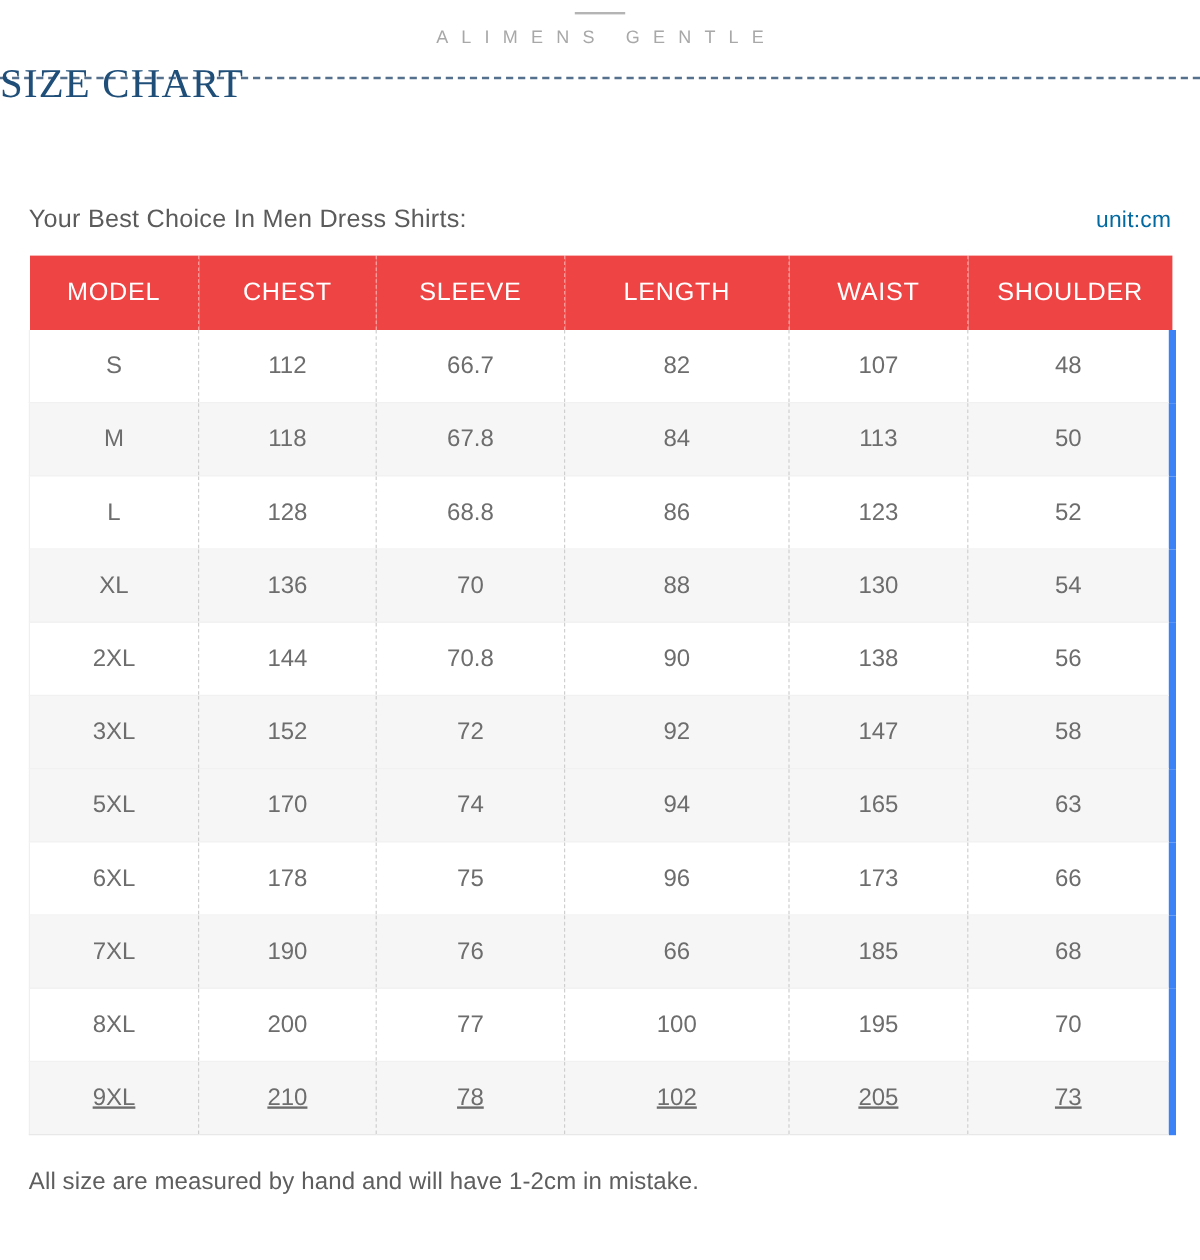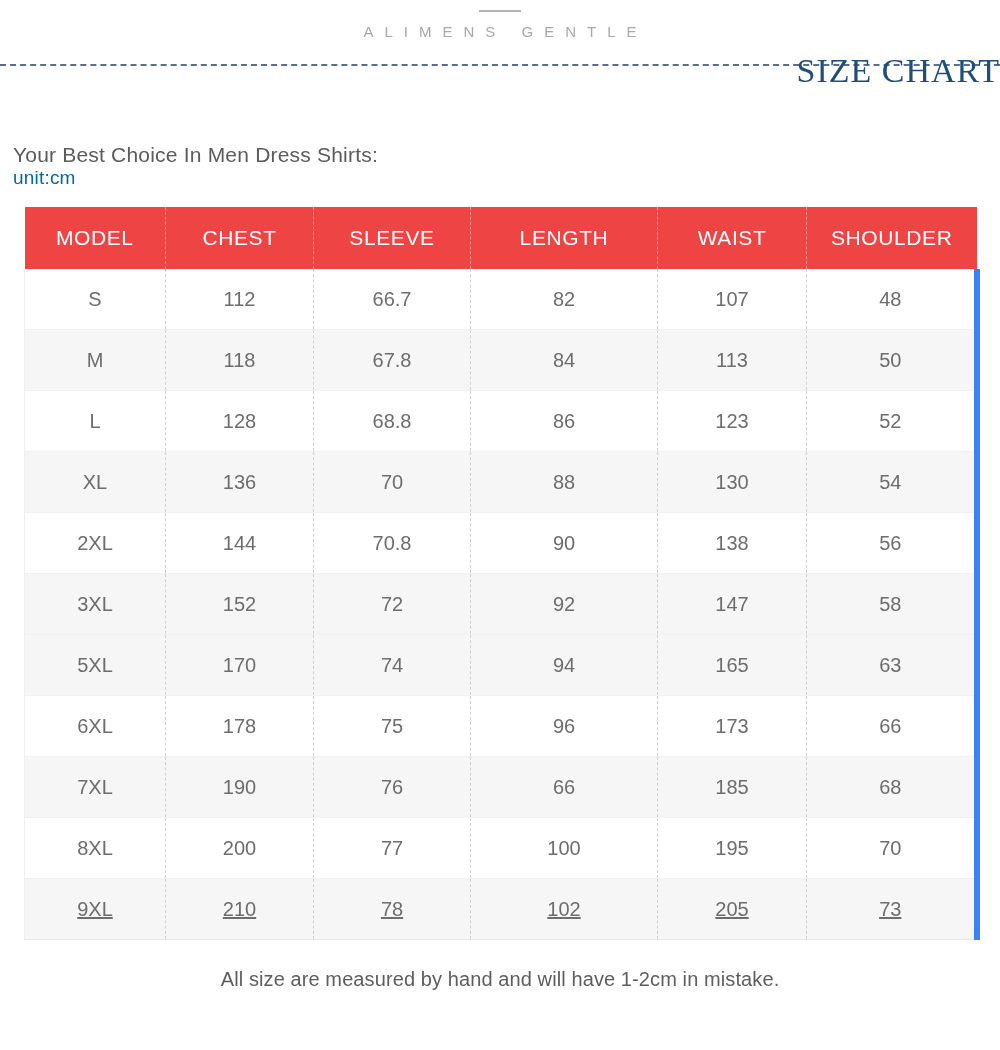--- a/index.html
+++ b/index.html
@@ -52,37 +52,36 @@
     left: 0;
     top: 64px;
     width: 100%;
     border-top: 2px dashed #37587a;
     opacity: 0.85;
     height: 0;
   }
 
   .chart-title {
     position: relative;
-    text-align: right;
+    text-align: left;
     font-family: "Liberation Serif", serif;
     font-size: 34px;
     letter-spacing: 1px;
     color: #1f4e79;
     line-height: 40px;
     margin-top: 9px;
   }
 
   
   .subhead {
     display: flex;
     align-items: baseline;
     justify-content: space-between;
-    padding: 0 13px;
-    margin-top: 52px;
-    flex-direction: column;
+    padding: 0 24px;
+    margin-top: 80px;
   }
   .subhead-left {
     font-size: 21px;
     color: #5b5b5b;
     letter-spacing: 0.2px;
   }
   .subhead-right {
     font-size: 19px;
     color: #0369a1;
     letter-spacing: 0.2px;
@@ -150,21 +149,20 @@
   col.c-length   { width: 187px; }
   col.c-waist    { width: 149px; }
   col.c-shoulder { width: 170px; }
 
   
   .footnote {
     margin: 28px 24px 0 24px;
     font-size: 20px;
     color: #5e5e5e;
     letter-spacing: 0.1px;
-    text-align: center;
   }
 </style>
 </head>
 <body>
 
 <div class="page">
 
   <div class="brand-block">
     <div class="brand-rule"></div>
     <div class="brand-name">ALIMENS GENTLE</div>

